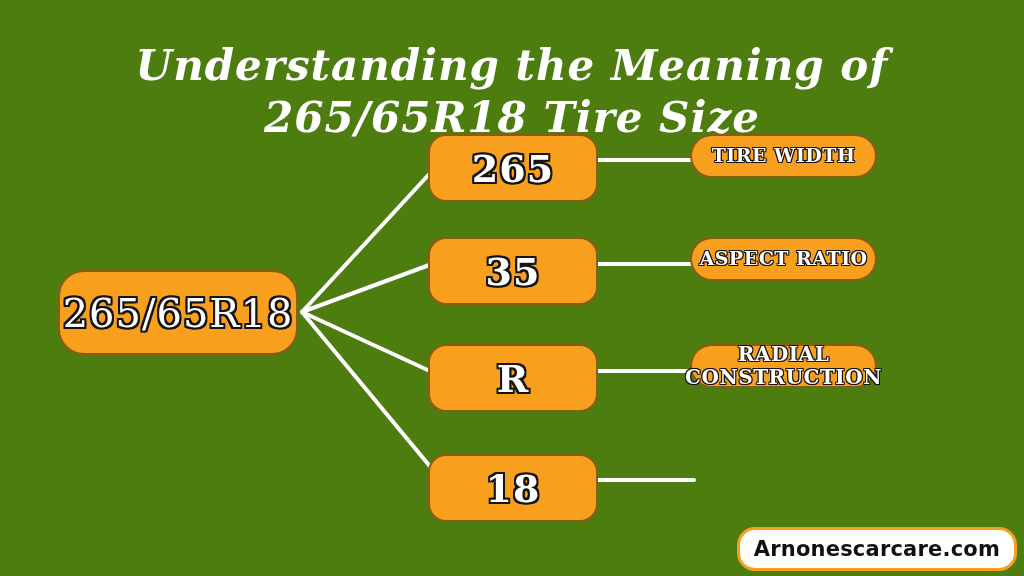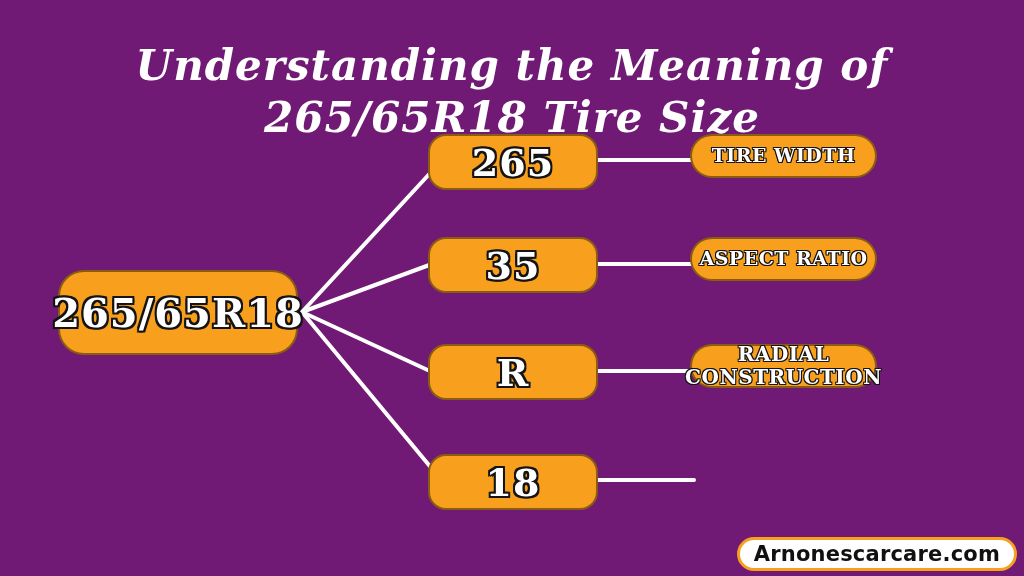--- a/index.html
+++ b/index.html
@@ -1,19 +1,19 @@
 <!DOCTYPE html>
 <html><head>
 <meta charset="utf-8">
 <style>
   html,body{margin:0;padding:0;background:#0b1d36;}
   .canvas{
     position:relative;
     width:1024px;height:576px;
-    background:#701a75;
+    background:#4d7c0f;
     overflow:hidden;
     font-family:"DejaVu Serif", serif;
   }
   
   .lines{position:absolute;left:0;top:0;width:1024px;height:576px;}
   .lines line{stroke:#ffffff;stroke-width:4;stroke-linecap:round;}
 
   
   .title{
     position:absolute;top:12px;left:0;width:1024px;
@@ -30,25 +30,25 @@
     background:#F8A01D;
     border:2px solid rgba(48,36,10,0.55);
     box-sizing:border-box;
     display:flex;align-items:center;justify-content:center;
     text-align:center;
   }
   .root-box{
     left:58px;top:270px;width:240px;height:85px;border-radius:26px;
   }
   .root-box .root-label{
-    font-size:40px;font-weight:700;color:#ffffff;
+    font-size:40px;font-weight:400;color:#ffffff;
     letter-spacing:1px;
   }
   .mid-box{
-    left:428px;width:170px;height:56px;border-radius:18px;
+    left:428px;width:170px;height:68px;border-radius:18px;
   }
   .mid-box .code{
     font-size:38px;font-weight:700;color:#ffffff;letter-spacing:1px;
   }
   .right-box{
     left:690px;width:187px;height:44px;border-radius:24px;
   }
   .right-box .meaning{
     font-size:19px;font-weight:700;color:#ffffff;
     letter-spacing:0.5px;white-space:pre-line;line-height:1.15;
@@ -67,21 +67,21 @@
     text-shadow:
       -1px -1px 0 #141414, 1px -1px 0 #141414,
       -1px  1px 0 #141414, 1px  1px 0 #141414,
       -1px  0   0 #141414, 1px  0   0 #141414,
        0   -1px 0 #141414, 0    1px 0 #141414;
   }
 
   
   .watermark{
     position:absolute;right:7px;bottom:5px;
-    height:34px;box-sizing:border-box;
+    height:44px;box-sizing:border-box;
     background:#ffffff;
     border:3px solid #F8A01D;
     border-radius:18px;
     display:flex;align-items:center;justify-content:center;
     padding:0 14px;
   }
   .watermark span{
     font-family:"DejaVu Sans", sans-serif;
     font-weight:700;font-size:21px;color:#111111;
     letter-spacing:0.2px;

